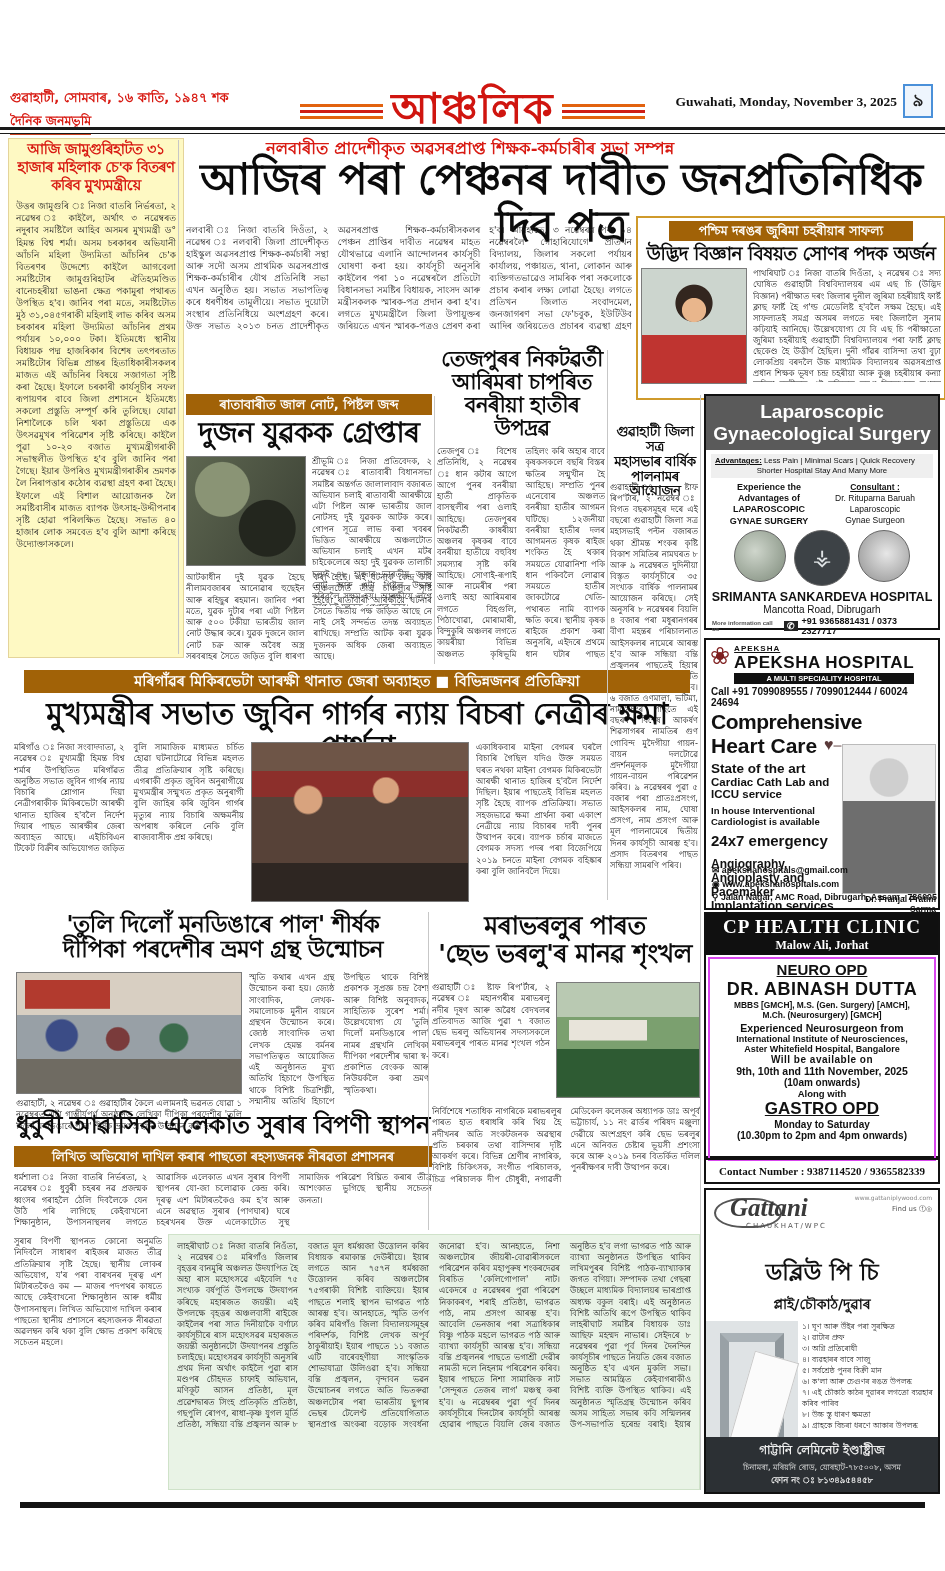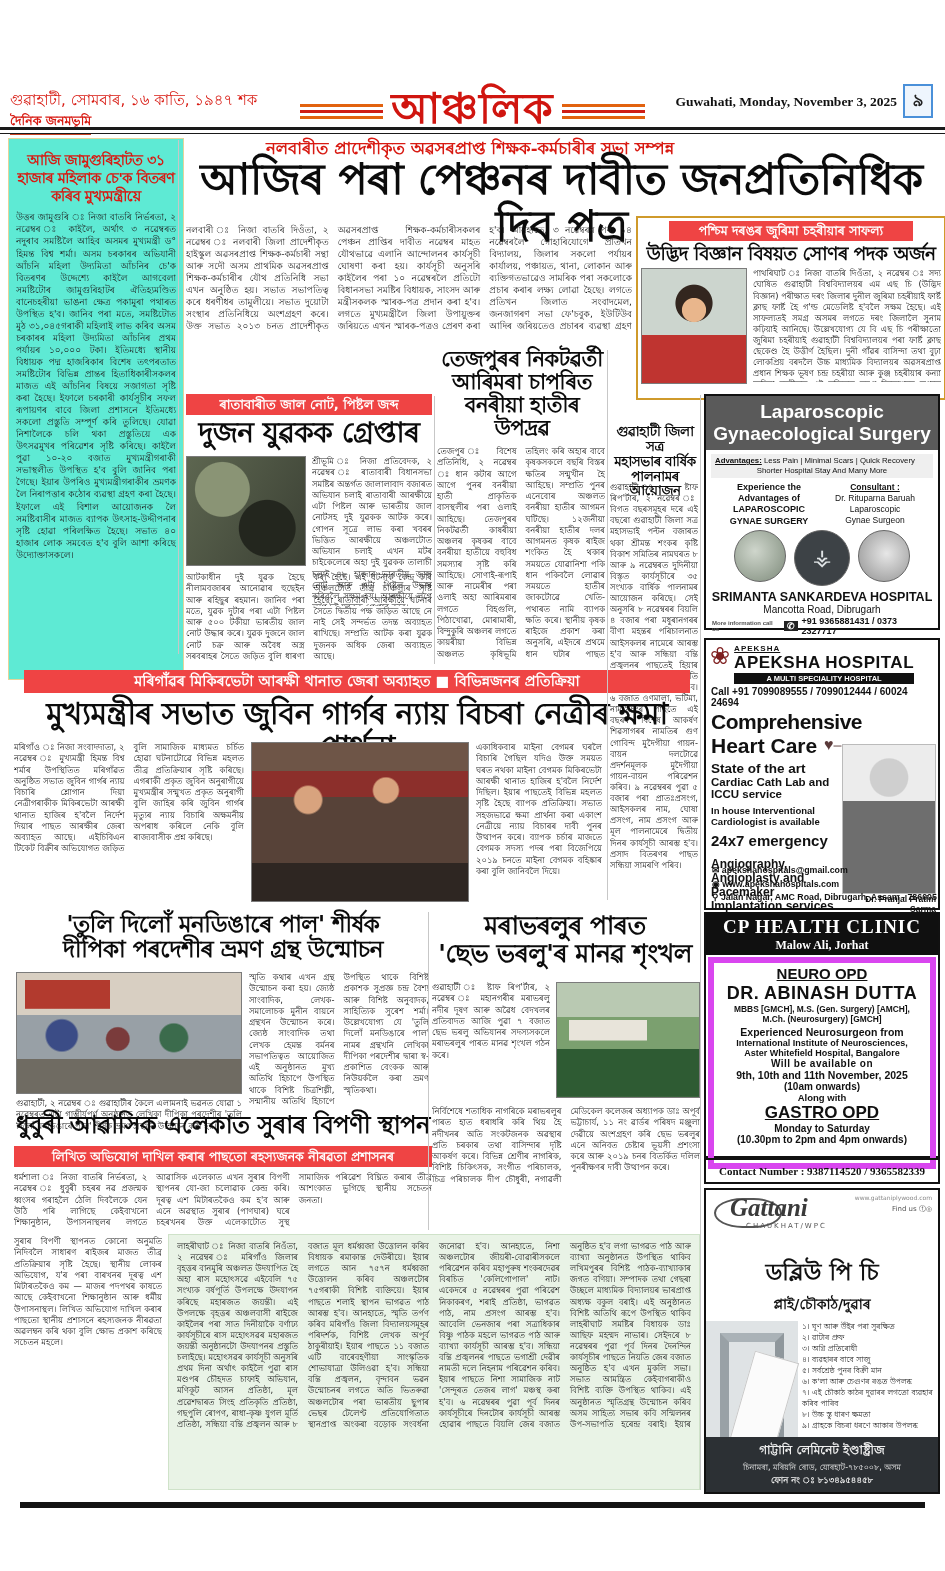--- a/index.html
+++ b/index.html
@@ -1,47 +1,47 @@
 <!DOCTYPE html>
 <html><head>
 <meta charset="utf-8">
 <style>
   html,body{margin:0;padding:0;background:#e9e9e9}
   #page{position:relative;width:945px;height:1571px;background:#fff;overflow:hidden;
         font-family:"DejaVu Sans","Liberation Sans",sans-serif;color:#111}
   .abs{position:absolute}
-  .strip{background:#ef4444;color:#fff;font-weight:bold;display:flex;align-items:center;justify-content:center;line-height:1.05}
+  .strip{background:#a16207;color:#fff;font-weight:bold;display:flex;align-items:center;justify-content:center;line-height:1.05}
   .hl{font-weight:bold;color:#0b0b0b;text-align:center;line-height:1.1;letter-spacing:-.5px}
   .bt{font-size:9px;line-height:1.34;text-align:justify;color:#1b1b1b;overflow:hidden}
   .c2{column-count:2;column-gap:9px}
   .c3{column-count:3;column-gap:9px}
   .c4{column-count:4;column-gap:10px}
   .ph{border:1px solid #7b7b7b}
   .vline{position:absolute;width:1px;background:#c7c7c7}
   .redtxt{color:#d81a12}
   
   .masthead{font-size:42px;font-weight:bold;color:#d0150f;letter-spacing:1px}
   .mlines{height:15px;width:105px;background:linear-gradient(to bottom,#e2620f 0 3px,transparent 3px 6px,#cf1d16 6px 9px,transparent 9px 12px,#e2620f 12px 15px)}
   .pageno{width:26px;height:30px;border:2px solid #4a90d9;background:#eef5fd;display:flex;align-items:center;justify-content:center;font-size:17px;font-weight:bold;color:#222}
   .dbl{border-top:3px solid #1a1a1a;border-bottom:1px solid #1a1a1a;height:3px}
   
-  .sidebar{background:#5eead4;border:1px solid #e4d49a;padding:12px 7px}
+  .sidebar{background:#fef9c3;border:1px solid #e4d49a;padding:1px 7px}
   
   .adbox{border:2px solid #111;background:#fff}
   .lap-title{background:#5a5a5a;color:#fff;font-weight:bold;text-align:center;font-size:19px;line-height:1.15;padding:5px 2px}
   .circle{border-radius:50%;border:1px solid #666}
   .cp-head{background:#101010;color:#fff;text-align:center;font-weight:bold;font-family:"Liberation Serif",serif}
   .gat-dark{background:#2c3034;color:#eee}
 </style>
 </head>
 <body>
 
 <div id="page">
 
-  <div class="abs redtxt" style="left:10px;top:88px;font-size:15px;font-weight:normal">গুৱাহাটী, সোমবাৰ, ১৬ কাতি, ১৯৪৭ শক</div>
+  <div class="abs redtxt" style="left:10px;top:88px;font-size:13px;font-weight:bold">গুৱাহাটী, সোমবাৰ, ১৬ কাতি, ১৯৪৭ শক</div>
   <div class="abs" style="left:300px;top:76px;width:345px;display:flex;align-items:center;gap:8px">
     <div class="mlines"></div>
     <div class="masthead">আঞ্চলিক</div>
     <div class="mlines"></div>
   </div>
   <div class="abs" style="right:48px;top:94px;font-size:13.5px;font-weight:bold;font-family:Liberation Serif, serif">Guwahati, Monday, November 3, 2025</div>
   <div class="abs pageno" style="right:12px;top:84px">
       <span>৯</span>
     </div>
   <div class="abs redtxt" style="left:10px;top:112px;font-size:12.5px;font-weight:bold;border-bottom:2px solid #c42;padding-bottom:1px">দৈনিক জনমভূমি</div>
@@ -220,21 +220,21 @@
       <div><span>◉ </span><span>www.apekshahospitals.com</span></div>
       <div><span>⚲ </span><span>Jalan Nagar, AMC Road, Dibrugarh, Assam - 786005</span></div>
     </div>
   </div>
 
   <div class="abs adbox" style="left:704px;top:912px;width:232px;height:242px;font-family:'Liberation Sans',sans-serif">
     <div class="cp-head" style="padding:2px 0">
       <div style="font-size:19px;letter-spacing:1px">CP HEALTH CLINIC</div>
       <div style="font-size:12px">Malow Ali, Jorhat</div>
     </div>
-    <div style="border:6px solid #d946ef;margin:2px;padding:2px 2px;text-align:center;height:196px">
+    <div style="border:2px solid #d946ef;margin:2px;padding:2px 2px;text-align:center;height:196px">
       <div style="font-size:15px;font-weight:bold;text-decoration:underline">NEURO OPD</div>
       <div style="font-size:18px;font-weight:bold;letter-spacing:.5px;margin-top:1px">DR. ABINASH DUTTA</div>
       <div style="font-size:8.4px;font-weight:bold">MBBS [GMCH], M.S. (Gen. Surgery) [AMCH],</div>
       <div style="font-size:8.4px;font-weight:bold">M.Ch. (Neurosurgery) [GMCH]</div>
       <div style="font-size:10.5px;font-weight:bold;margin-top:2px">Experienced Neurosurgeon from</div>
       <div style="font-size:9px;font-weight:bold">International Institute of Neurosciences,</div>
       <div style="font-size:9px;font-weight:bold">Aster Whitefield Hospital, Bangalore</div>
       <div style="font-size:10px;font-weight:bold;letter-spacing:.5px">Will be available on</div>
       <div style="font-size:10.5px;font-weight:bold">9th, 10th and 11th November, 2025</div>
       <div style="font-size:10px;font-weight:bold">(10am onwards)</div>

